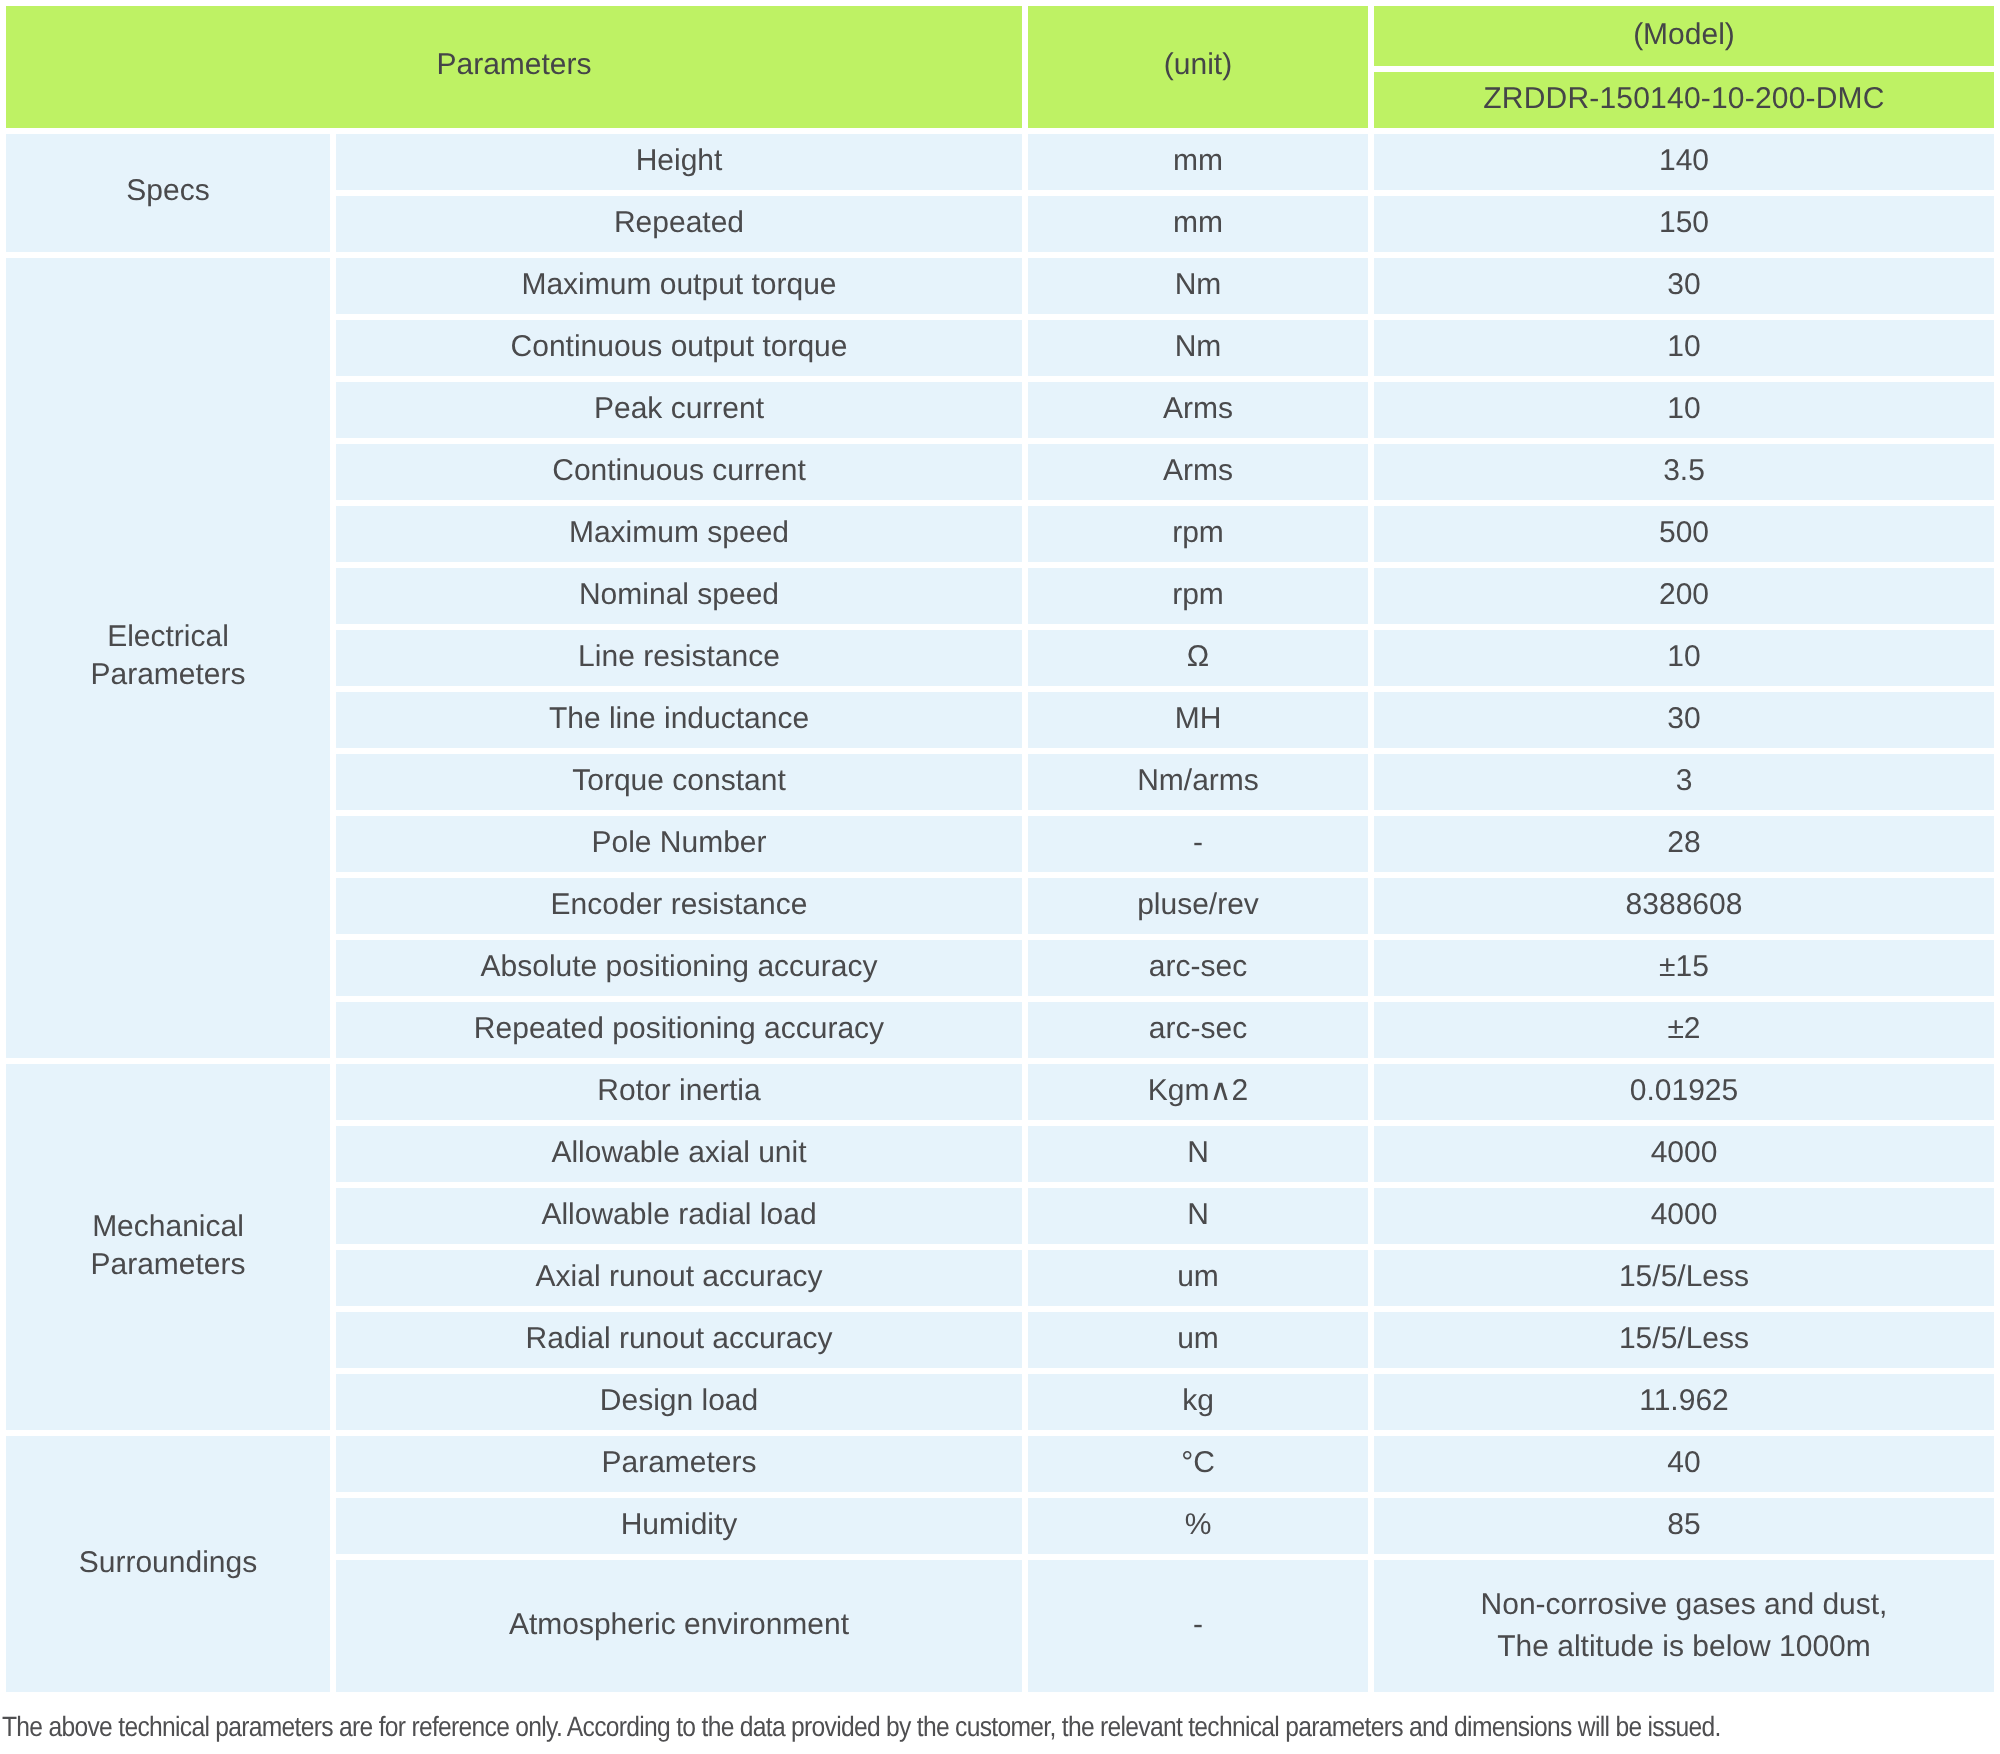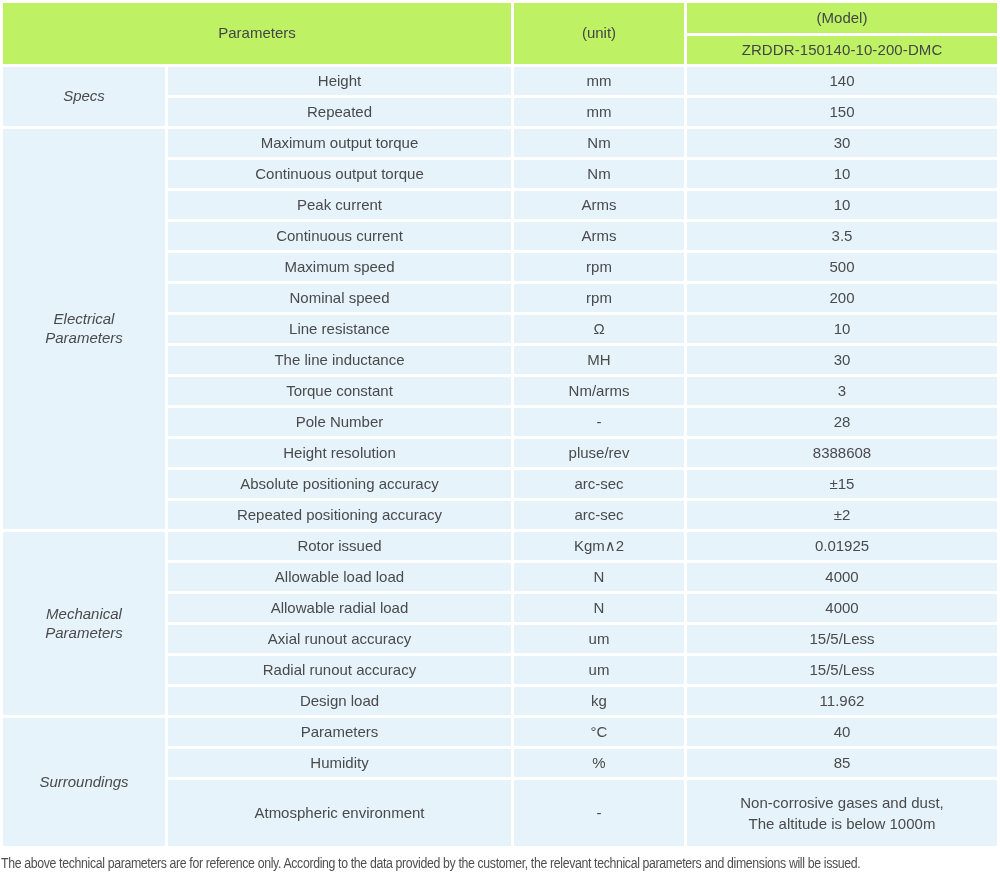--- a/index.html
+++ b/index.html
@@ -44,21 +44,20 @@
     font-size: 17px;
   }
   tr.header-row-1 td { height: 30px; }
   td.model-subheader {
     height: 24px;
     font-size: 14px;
     letter-spacing: 0.1px;
   }
   td.section-cell {
     font-size: 15px;
-    font-style: italic;
   }
   td.param-cell {
     text-align: left;
     padding-left: 26px;
     margin-top: 33px;
   }
   td.unit-cell { font-size: 15px; }
   td.value-cell { font-size: 14.5px; }
   tr.tall-row td { height: 66px; }
   tr.tall-row td.value-cell { line-height: 1.4; margin-left: 12px; }
@@ -152,42 +151,42 @@
           <td class="param-cell">Torque constant</td>
           <td class="unit-cell">Nm/arms</td>
           <td class="value-cell">3</td>
         </tr>
         <tr>
           <td class="param-cell">Pole Number</td>
           <td class="unit-cell">-</td>
           <td class="value-cell">28</td>
         </tr>
         <tr>
-          <td class="param-cell">Height resolution</td>
+          <td class="param-cell">Encoder resistance</td>
           <td class="unit-cell">pluse/rev</td>
           <td class="value-cell">8388608</td>
         </tr>
         <tr>
           <td class="param-cell">Absolute positioning accuracy</td>
           <td class="unit-cell">arc-sec</td>
           <td class="value-cell">±15</td>
         </tr>
         <tr>
           <td class="param-cell">Repeated positioning accuracy</td>
           <td class="unit-cell">arc-sec</td>
           <td class="value-cell">±2</td>
         </tr>
         <tr>
           <td class="section-cell" rowspan="6">Mechanical<br>Parameters</td>
-          <td class="param-cell">Rotor issued</td>
+          <td class="param-cell">Rotor inertia</td>
           <td class="unit-cell">Kgm∧2</td>
           <td class="value-cell">0.01925</td>
         </tr>
         <tr>
-          <td class="param-cell">Allowable load load</td>
+          <td class="param-cell">Allowable axial unit</td>
           <td class="unit-cell">N</td>
           <td class="value-cell">4000</td>
         </tr>
         <tr>
           <td class="param-cell">Allowable radial load</td>
           <td class="unit-cell">N</td>
           <td class="value-cell">4000</td>
         </tr>
         <tr>
           <td class="param-cell">Axial runout accuracy</td>

